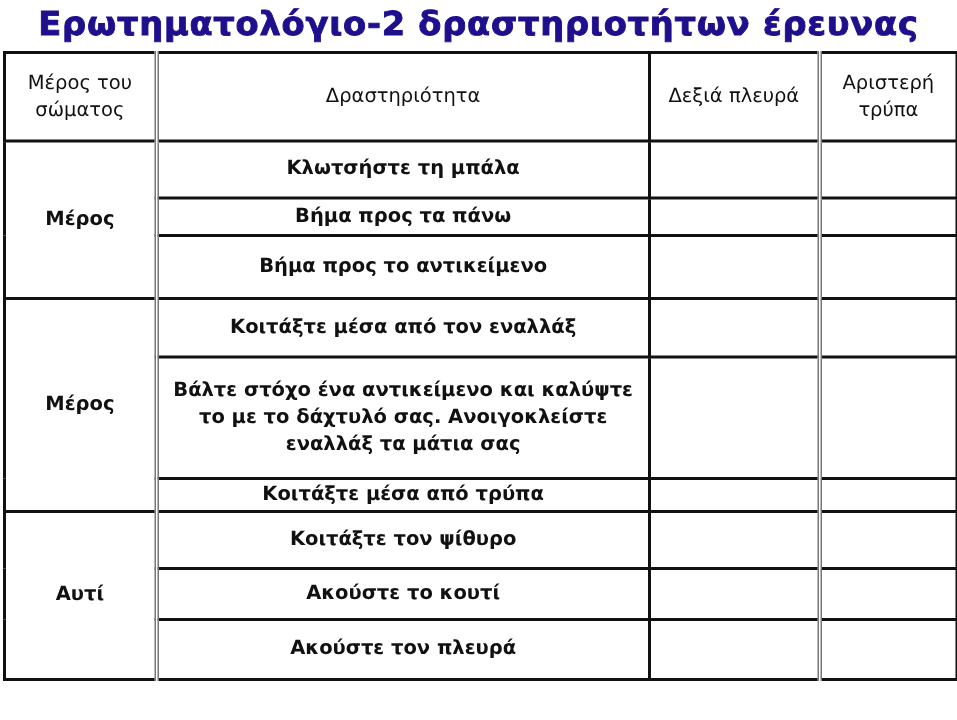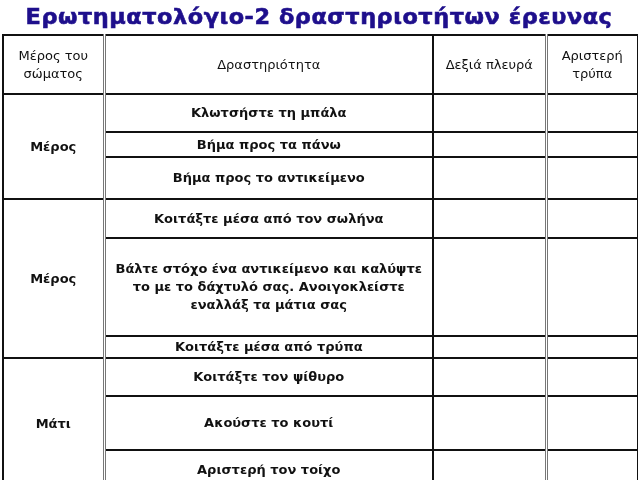--- a/index.html
+++ b/index.html
@@ -76,45 +76,45 @@
     <td class="box"></td>
   </tr>
   <tr style="height:42px">
     <td class="act">Βήμα προς το αντικείμενο</td>
     <td class="box rside"></td>
     <td class="box"></td>
   </tr>
 
   <tr style="height:39px">
     <td class="part" rowspan="3">Μέρος</td>
-    <td class="act">Κοιτάξτε μέσα από τον σωλήνα</td>
+    <td class="act">Κοιτάξτε μέσα από τον εναλλάξ</td>
     <td class="box rside"></td>
     <td class="box"></td>
   </tr>
-  <tr style="height:98px">
+  <tr style="height:81px">
     <td class="act">Βάλτε στόχο ένα αντικείμενο και καλύψτε το με το δάχτυλό σας. Ανοιγοκλείστε εναλλάξ τα μάτια σας</td>
     <td class="box rside"></td>
     <td class="box"></td>
   </tr>
   <tr style="height:22px">
     <td class="act">Κοιτάξτε μέσα από τρύπα</td>
     <td class="box rside"></td>
     <td class="box"></td>
   </tr>
 
   <tr style="height:38px">
-    <td class="part" rowspan="3">Μάτι</td>
+    <td class="part" rowspan="3">Αυτί</td>
     <td class="act">Κοιτάξτε τον ψίθυρο</td>
     <td class="box rside"></td>
     <td class="box"></td>
   </tr>
-  <tr style="height:54px">
+  <tr style="height:34px">
     <td class="act">Ακούστε το κουτί</td>
     <td class="box rside"></td>
     <td class="box"></td>
   </tr>
   <tr style="height:40px">
-    <td class="act">Αριστερή τον τοίχο</td>
+    <td class="act">Ακούστε τον πλευρά</td>
     <td class="box rside"></td>
     <td class="box"></td>
   </tr>
 </tbody>
   </table>
 
 </body></html>

